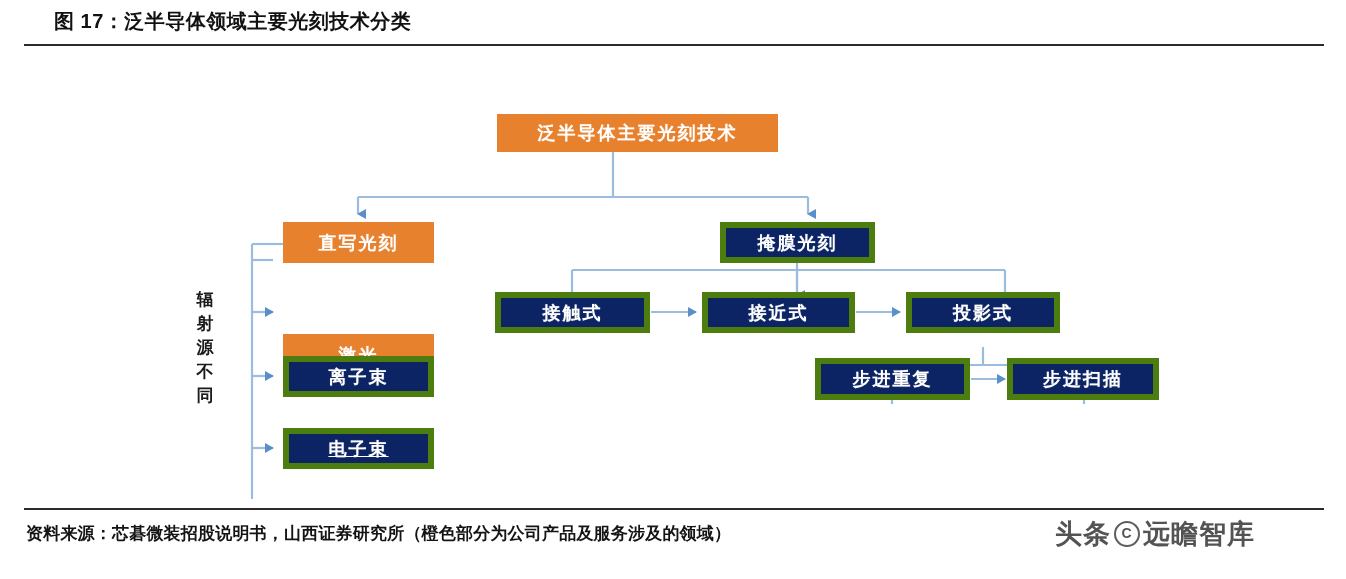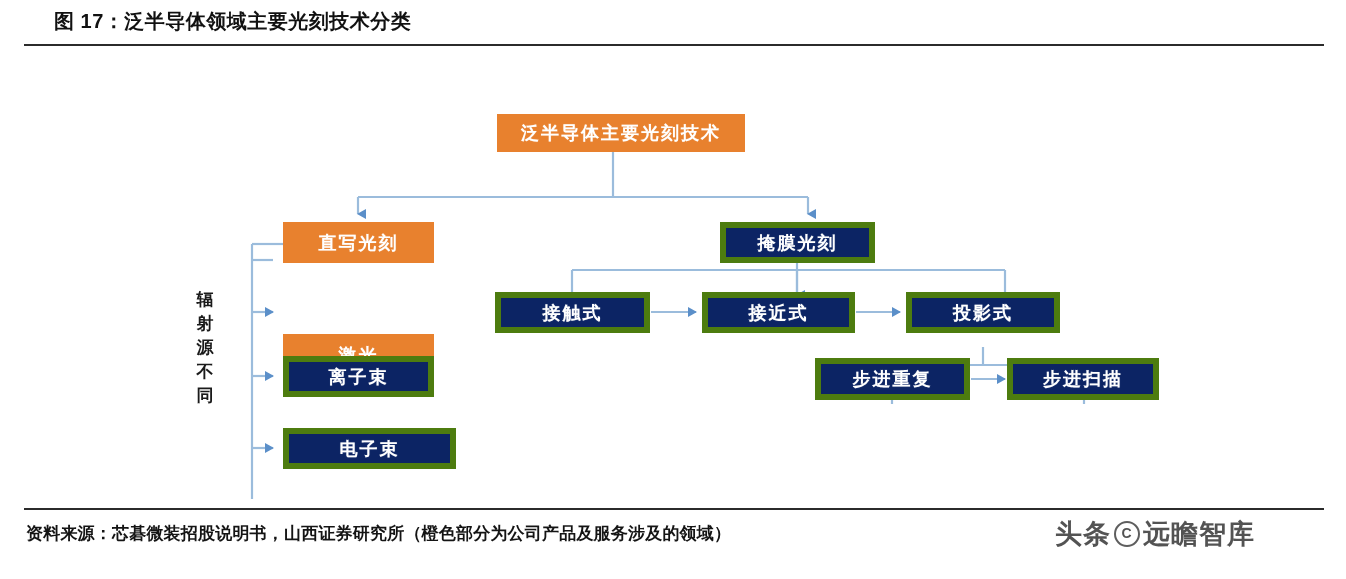--- a/index.html
+++ b/index.html
@@ -180,21 +180,21 @@
       <path d="M983,295 L983,313"></path>
       <path d="M892,313 L1084,313"></path>
       <path d="M892,313 L892,306"></path>
       <path d="M892,313 L892,352"></path>
       <path d="M1084,313 L1084,352"></path>
 
       <path d="M971,327 L1005,327" marker-end="url(#arrow-right)"></path>
     </g>
   </svg>
 
-  <div class="node orange" style="left:497px; top:62px; width:248px; height:38px;">
+  <div class="node orange" style="left:497px; top:62px; width:281px; height:38px;">
     <span>泛半导体主要光刻技术</span>
   </div>
 
   <div id="axis-label">
     <span>辐</span>
     <span>射</span>
     <span>源</span>
     <span>不</span>
     <span>同</span>
   </div>
@@ -204,21 +204,21 @@
   </div>
 
   <div class="node orange" style="left:283px; top:256px; width:151px; height:41px;margin-top:26px;">
     <span>激光</span>
   </div>
 
   <div class="node navy" style="left:283px; top:304px; width:151px; height:41px;">
     <span>离子束</span>
   </div>
 
-  <div class="node navy" style="left:283px; top:376px; width:173px; height:41px;">
+  <div class="node navy" style="left:283px; top:376px; width:151px; height:41px;text-decoration:underline;">
     <span>电子束</span>
   </div>
 
   <div class="node navy" style="left:720px; top:170px; width:155px; height:41px;">
     <span>掩膜光刻</span>
   </div>
 
   <div class="node navy" style="left:495px; top:240px; width:155px; height:41px;">
     <span>接触式</span>
   </div>

